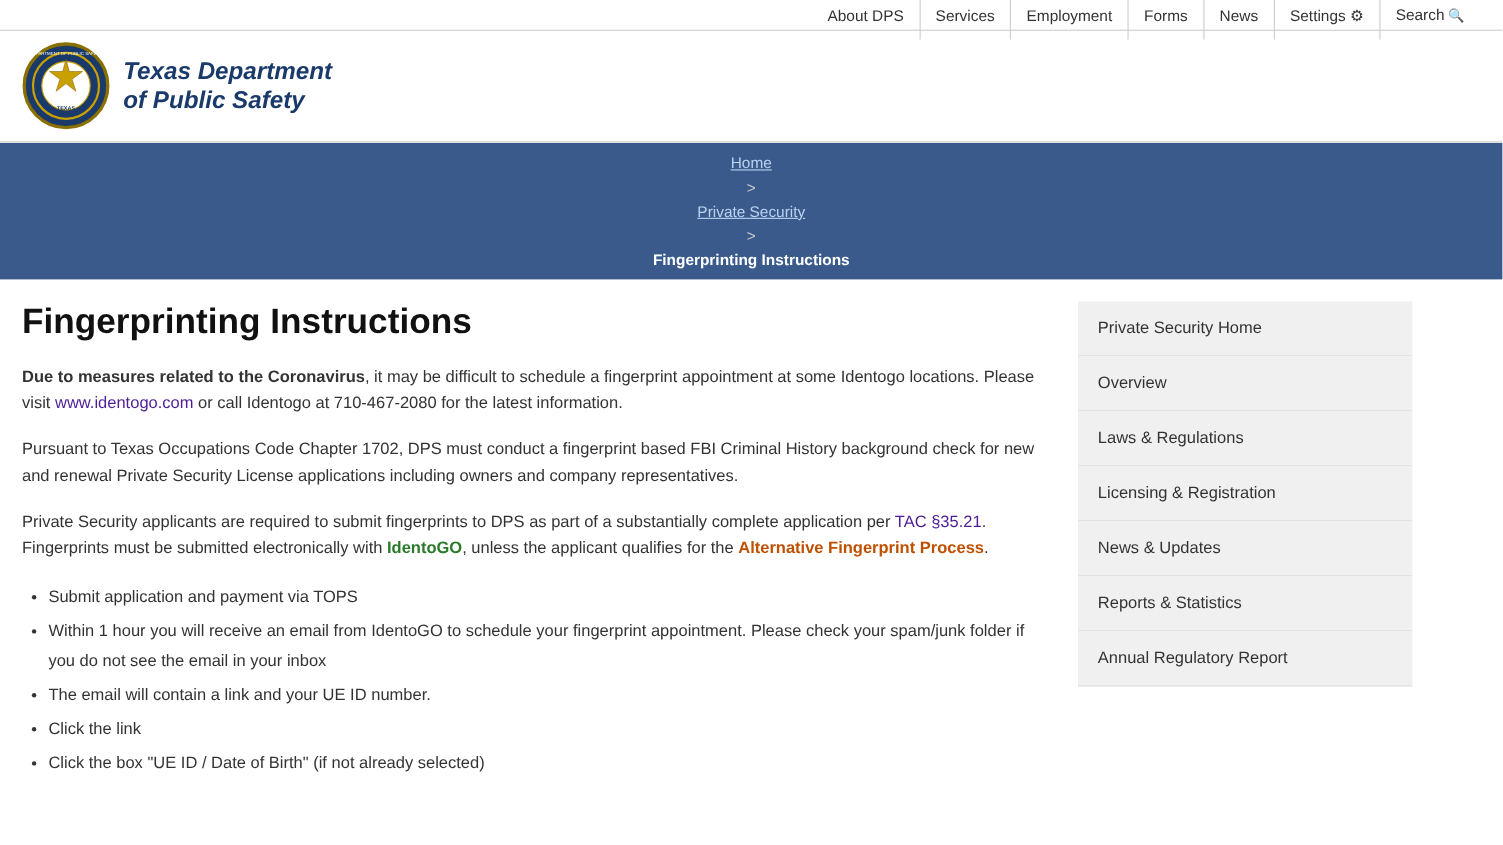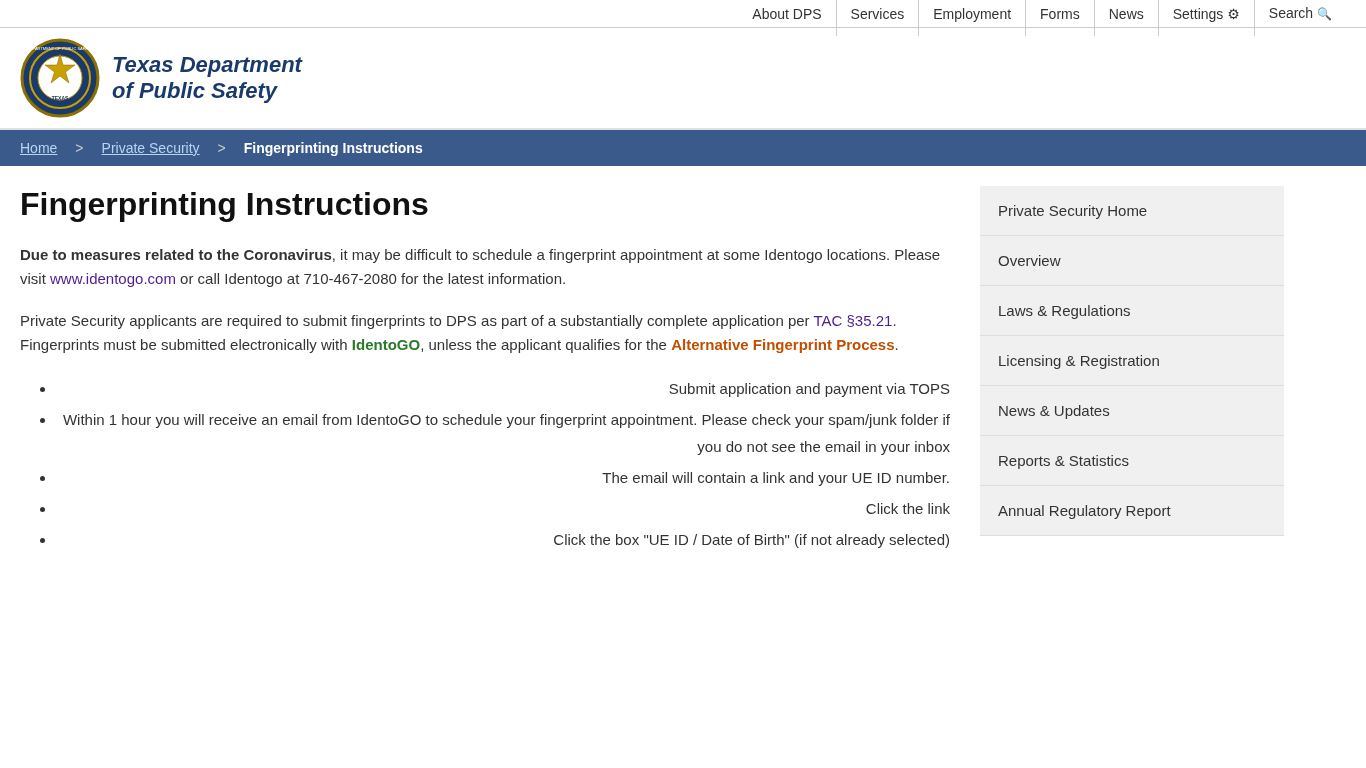--- a/index.html
+++ b/index.html
@@ -67,21 +67,22 @@
     }
 
     
     #breadcrumb {
       background: #3a5a8c;
       padding: 10px 20px;
       color: #fff;
       font-size: 14px;
       display: flex;
       align-items: center;
-      gap: 18px;
+      gap: 6px;
+      flex-direction: column;
     }
     #breadcrumb a {
       color: #b8d4f0;
       text-decoration: underline;
     }
     #breadcrumb .sep { color: #ccc; }
     #breadcrumb .current { color: #fff; font-weight: 600; }
 
     
     #content-area {
@@ -118,24 +119,23 @@
       text-decoration: none;
       font-weight: bold;
     }
     .link-orange {
       color: #c05000;
       text-decoration: none;
       font-weight: bold;
     }
 
     ul.bullet-list {
-      margin-left: 36px;
+      margin-left: 24px;
       line-height: 1.8;
       font-size: 15px;
-      text-align: right;
     }
     ul.bullet-list li {
       margin-bottom: 4px;
     }
 
     
     #sidebar {
       width: 304px;
       flex-shrink: 0;
     }
@@ -202,20 +202,21 @@
 
 <div id="content-area">
   <div id="main-content">
 
     <h1 id="page-title-el">Fingerprinting Instructions</h1>
 
     <div class="content-block">
       <span class="bold-text">Due to measures related to the Coronavirus</span><span>, it may be difficult to schedule a fingerprint appointment at some Identogo locations. Please visit </span><a class="link-blue" href="#">www.identogo.com</a><span> or call Identogo at 710-467-2080 for the latest information.</span>
     </div>
 
+    <div class="content-block">Pursuant to Texas Occupations Code Chapter 1702, DPS must conduct a fingerprint based FBI Criminal History background check for new and renewal Private Security License applications including owners and company representatives.</div>
 
     <div class="content-block">
       <span>Private Security applicants are required to submit fingerprints to DPS as part of a substantially complete application per </span><a class="link-blue" href="#">TAC §35.21</a><span>. Fingerprints must be submitted electronically with </span><a class="link-green" href="#">IdentoGO</a><span>, unless the applicant qualifies for the </span><a class="link-orange" href="#">Alternative Fingerprint Process</a><span>.</span>
     </div>
 
     <ul class="bullet-list">
       <li>Submit application and payment via TOPS</li>
       <li>Within 1 hour you will receive an email from IdentoGO to schedule your fingerprint appointment. Please check your spam/junk folder if you do not see the email in your inbox</li>
       <li>The email will contain a link and your UE ID number.</li>
       <li>Click the link</li>

